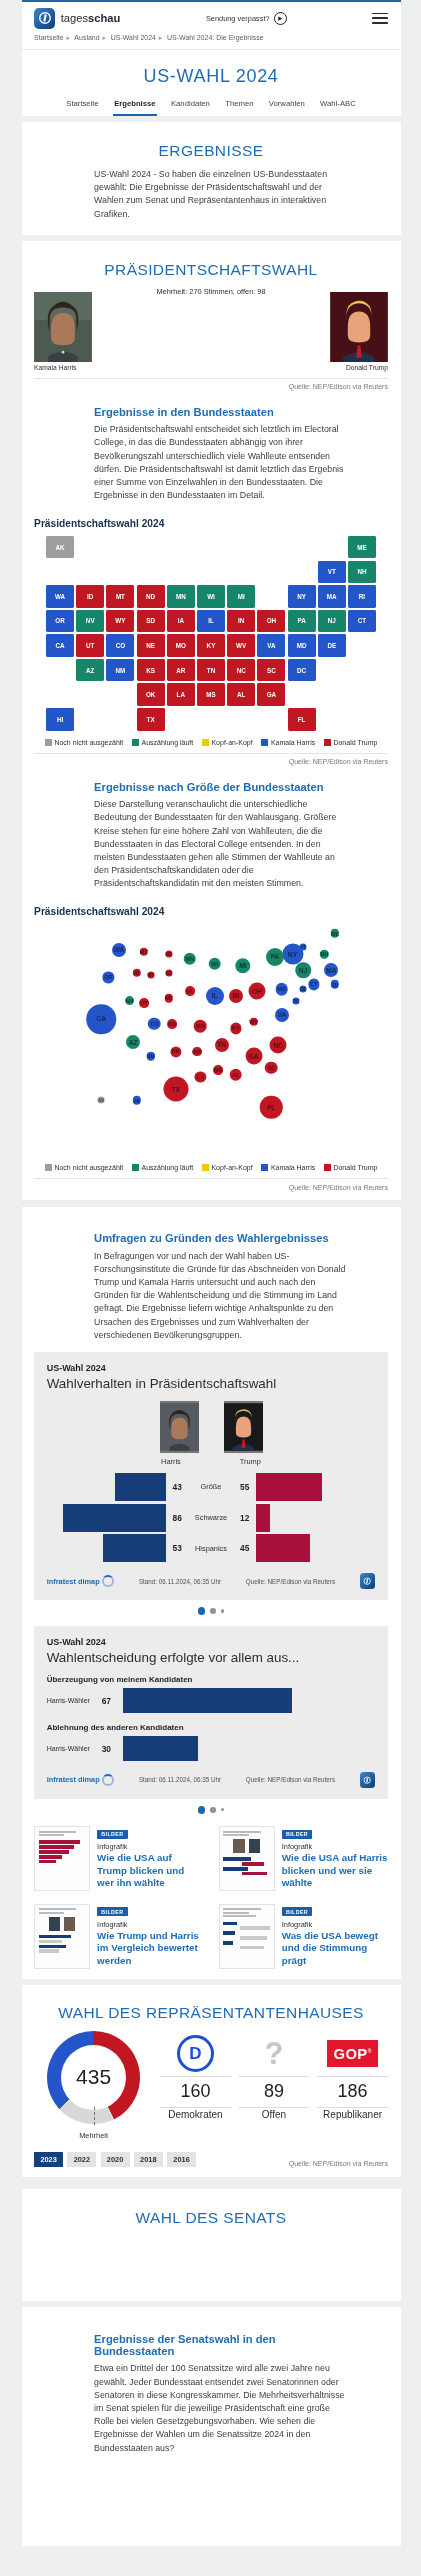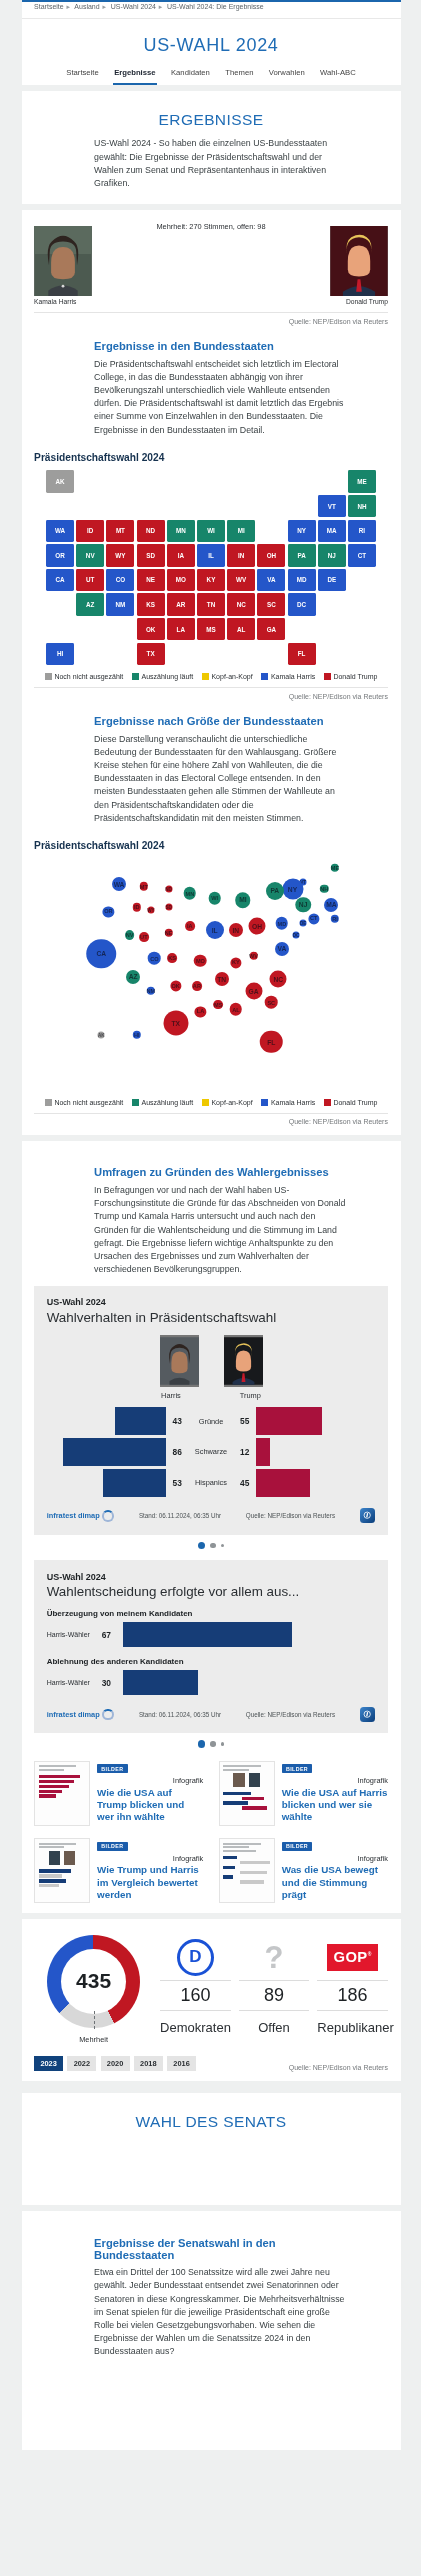--- a/index.html
+++ b/index.html
@@ -95,50 +95,70 @@
   .tl.s{width:55%;}
   .tbars{margin-top:4.2px;}
   .tbar{height:3.5px;margin-bottom:1.4px;}
   .tbar.red{background:#a8113c;}
   .tbar.navy{background:#163d77;}
   .tbar.grey{background:#c9c9c9;}
   .tports{display:flex;gap:4.2px;justify-content:center;margin:2.8px 0;}
   .tport{width:11.2px;height:14px;background:#6b5a4e;}
   .tport.t2{background:#32424e;}
   .badge{display:inline-block;background:#1b5dab;color:#fff;font-size:5.3px;font-weight:bold;padding:1.4px 4.2px;letter-spacing:0.4px;border-radius:0.7px;}
-  .tkick{font-size:7.4px;color:#2b2f33;margin:3.5px 0 1.4px 0;text-align:right;}
+  .tkick{font-size:7.4px;color:#2b2f33;margin:3.5px 0 1.4px 0;}
   .ttitle{color:#1f6cb5;font-weight:bold;font-size:9.8px;line-height:1.25;}
   
   .houserow{display:flex;align-items:flex-start;gap:7px;margin-top:5.6px;}
   .donutwrap{width:119px;text-align:center;flex:none;}
   .donut{width:93px;height:93px;border-radius:50%;margin:0 auto;position:relative;}
-  .donut .hole{position:absolute;left:14px;top:14px;right:14px;bottom:14px;background:#fff;border-radius:50%;display:flex;align-items:center;justify-content:center;font-size:21px;color:#1d2124;font-weight:bold;}
+  .donut .hole{position:absolute;left:14px;top:14px;right:14px;bottom:14px;background:#fff;border-radius:50%;display:flex;align-items:center;justify-content:center;font-size:21px;color:#1d2124;}
   .donut .mark{position:absolute;left:50%;bottom:-1.4px;height:18px;border-left:1.4px dashed #6d7275;}
   .donutlab{font-size:7.4px;color:#2b2f33;margin-top:7px;}
   .hcols{flex:1;display:flex;justify-content:space-between;padding-top:4.2px;}
   .hcol{width:31%;text-align:center;}
   .hlogo{height:37px;display:flex;align-items:center;justify-content:center;}
   .dcirc{width:31px;height:31px;border-radius:50%;border:3.5px solid #1a52d6;display:flex;align-items:center;justify-content:center;color:#1a52d6;font-weight:bold;font-size:17px;}
   .qmark{font-size:31px;color:#c4c6c8;font-weight:bold;line-height:1;}
   .gop{background:#e2172c;color:#fff;font-weight:bold;font-size:14.8px;padding:5.6px 6.3px;letter-spacing:0.4px;}
   .gop sup{font-size:4.9px;}
   .hnum{font-size:18px;color:#1d2124;border-top:0.7px solid #dcdcdc;border-bottom:0.7px solid #dcdcdc;padding:4.2px 0;margin-top:4.2px;}
-  .hlab{font-size:13px;color:#2b2f33;margin-top:9px;}
+  .hlab{font-size:10px;color:#2b2f33;margin-top:1px;}
   .years{display:flex;gap:4.2px;margin-top:12.6px;}
   .year{font-size:7.4px;font-weight:bold;background:#e4e4e4;color:#2b2f33;padding:2.8px 6.3px;cursor:pointer;}
   .year.active{background:#10427c;color:#fff;}
   .blank{background:#fff;}
 </style>
 </head>
 <body>
 
 <div>
   <div class="topline"></div>
 
   <div class="card" style="padding:0;">
+    <div class="hdr">
+      <div class="brand">
+        <div class="logomark">
+          <svg width="14" height="14" viewBox="0 0 20 20">
+              <circle cx="10" cy="10" r="7.5" fill="none" stroke="#fff" stroke-width="2"></circle>
+              <rect x="8.5" y="5" width="3" height="10" fill="#fff" transform="rotate(12 10 10)"></rect>
+            </svg>
+        </div>
+        <div class="brandtext"><span>tages</span><b>schau</b></div>
+      </div>
+      <div class="sendung">
+        <span>Sendung verpasst?</span>
+        <span class="play">▶</span>
+      </div>
+      <div class="burger">
+          <div></div>
+          <div></div>
+          <div></div>
+        </div>
+    </div>
     <div class="crumbs">
       <a>Startseite</a><span class="sep">▸</span>
       <a>Ausland</a><span class="sep">▸</span>
       <a>US-Wahl 2024</a><span class="sep">▸</span>
       <a>US-Wahl 2024: Die Ergebnisse</a>
     </div>
     <div class="hero">
       <div class="pagetitle">US-WAHL 2024</div>
       <div class="tabs">
         <div class="tab">Startseite</div>
@@ -150,20 +170,21 @@
       </div>
     </div>
   </div>
 
   <div class="card">
     <div class="h2blue">ERGEBNISSE</div>
     <p class="para">US-Wahl 2024 - So haben die einzelnen US-Bundesstaaten gewählt: Die Ergebnisse der Präsidentschaftswahl und der Wahlen zum Senat und Repräsentantenhaus in interaktiven Grafiken.</p>
   </div>
 
   <div class="card">
+    <div class="h2blue">PRÄSIDENTSCHAFTSWAHL</div>
     <div class="majnote">Mehrheit: 270 Stimmen, offen: 98</div>
     <div class="cands">
       <div class="cand">
         <div class="photo">
           <svg viewBox="0 0 82 100" width="58" height="70">
               <rect width="82" height="100" fill="#4c5a50"></rect>
               <rect x="0" y="0" width="82" height="40" fill="#5b6a5e"></rect>
               <path d="M41 30 q-17 0 -17 22 v14 q0 10 17 10 q17 0 17-10 v-14 q0-22 -17-22" fill="#a9795a"></path>
               <path d="M22 38 q0-16 19-16 q19 0 19 16 l1 18 q5-26 -4-34 q-8-8 -16-8 q-8 0 -16 8 q-9 8 -4 34 z" fill="#2e2420"></path>
               <path d="M20 92 q21-14 42 0 v8 h-42 z" fill="#3a3f44"></path>
@@ -377,21 +398,21 @@
       <div class="mini-names">
         <span>Harris</span>
         <span>Trump</span>
       </div>
       <div id="demo-rows">
           <div class="drow">
             <div class="dz l">
               <div class="dbar" style="background:#163d77;width:43%"></div>
             </div>
             <div class="dval">43</div>
-            <div class="dlab">Gründe</div>
+            <div class="dlab">Größe</div>
             <div class="dval">55</div>
             <div class="dz">
               <div class="dbar" style="background:#a8113c;width:55%"></div>
             </div>
           </div>
           <div class="drow">
             <div class="dz l">
               <div class="dbar" style="background:#163d77;width:86%"></div>
             </div>
             <div class="dval">86</div>
@@ -554,20 +575,21 @@
         <div>
           <span class="badge">BILDER</span>
           <div class="tkick">Infografik</div>
           <div class="ttitle">Was die USA bewegt und die Stimmung prägt</div>
         </div>
       </div>
     </div>
   </div>
 
   <div class="card">
+    <div class="h2blue">WAHL DES REPRÄSENTANTENHAUSES</div>
     <div class="houserow">
       <div class="donutwrap">
         <div class="donut" id="house-donut" style="background: conic-gradient(rgb(192, 23, 34) 0deg, rgb(192, 23, 34) 153.931deg, rgb(216, 216, 216) 153.931deg, rgb(216, 216, 216) 227.586deg, rgb(36, 86, 201) 227.586deg, rgb(36, 86, 201) 360deg);">
           <div class="hole">435</div>
           <div class="mark"></div>
         </div>
         <div class="donutlab">Mehrheit</div>
       </div>
       <div class="hcols">
         <div class="hcol">

